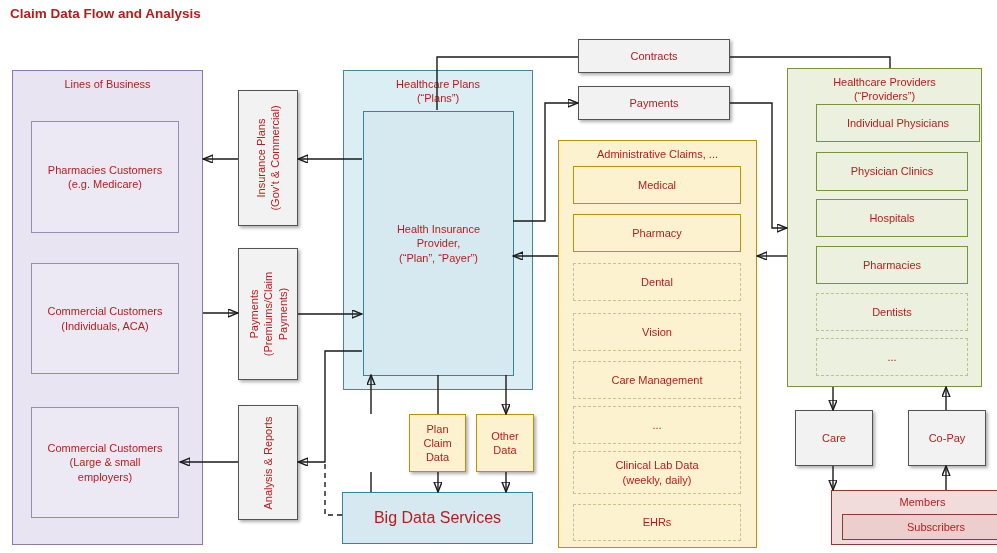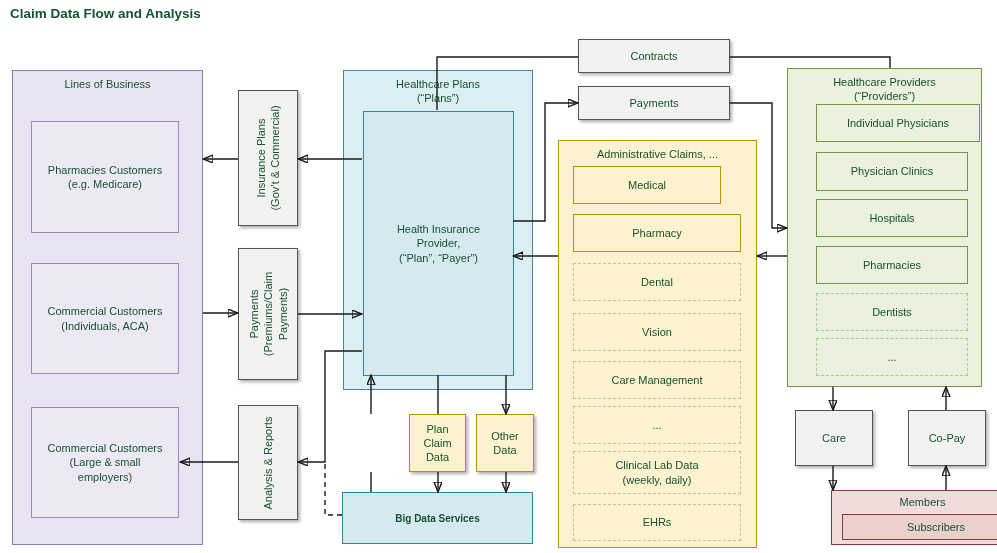--- a/index.html
+++ b/index.html
@@ -1,17 +1,17 @@
 <!DOCTYPE html>
 <html><head>
 <meta charset="utf-8">
 <style>
   html,body{margin:0;padding:0;background:#fff;}
   .stage{position:relative;width:997px;height:553px;background:#ffffff;overflow:hidden;
-         font-family:"Liberation Sans", sans-serif;color:#14532d;}
+         font-family:"Liberation Sans", sans-serif;color:#b91c1c;}
   .title{position:absolute;left:10px;top:6px;font-size:13.5px;font-weight:700;}
   .container{position:absolute;box-sizing:border-box;}
   .hdr{padding-top:6px;text-align:center;font-size:11px;line-height:1.3;white-space:pre-line;}
   .box{position:absolute;box-sizing:border-box;display:flex;align-items:center;justify-content:center;
        text-align:center;font-size:11px;line-height:1.3;white-space:pre-line;}
   .purple{background:#e9e4f1;border:1.5px solid #8b7ab0;}
   .purple-box{background:#ede9f4;border:1px solid #9a8abc;}
   .blue{background:#daeef3;border:1.5px solid #46879c;}
   .blue-box{background:#d7e9f0;border:1.5px solid #31859c;}
   .yellow{background:#fdf2d0;border:1.5px solid #bf9000;}
@@ -19,21 +19,21 @@
   .yellow-dashed{background:#fdf2d0;border:1px dashed #cdbf8e;}
   .green{background:#ebf1de;border:1.5px solid #77933c;}
   .green-box{background:#ebf1de;border:1.2px solid #77933c;}
   .green-dashed{background:#ebf1de;border:1px dashed #b3c493;}
   .red{background:#f2dcdb;border:1.5px solid #943634;}
   .red-inner{background:#eccfcd;border:1px solid #943634;text-align:right;}
   .gray{background:#f2f2f2;border:1.5px solid #545454;}
   .sh{box-shadow:2px 2px 3px rgba(80,80,80,0.45);}
   .vlabel{position:absolute;left:50%;top:50%;transform:translate(-50%,-50%) rotate(-90deg);
           text-align:center;white-space:pre-line;line-height:1.3;font-size:11px;}
-  .bold{font-weight:700;font-size:10px;}
+  .bold{font-weight:400;font-size:16px;}
   svg.wires{position:absolute;left:0;top:0;width:997px;height:553px;pointer-events:none;z-index:5;}
   svg.wires path{stroke:#1a1a1a;stroke-width:1.4;fill:none;}
 </style>
 </head>
 <body>
 
 <div class="stage">
 
   <div class="title">Claim Data Flow and Analysis</div>
 
@@ -67,21 +67,21 @@
     <div class="box blue-box" style="left:19px;top:40px;width:151px;height:265px;">Health Insurance
 Provider,
 (“Plan”, “Payer”)</div>
   </div>
 
   <div class="box gray sh" style="left:578px;top:39px;width:152px;height:34px;">Contracts</div>
   <div class="box gray sh" style="left:578px;top:86px;width:152px;height:34px;">Payments</div>
 
   <div class="container yellow" style="left:558px;top:140px;width:199px;height:408px;">
     <div class="hdr">Administrative Claims, ...</div>
-    <div class="box yellow-solid" style="left:14px;top:25px;width:148px;height:38px;">Medical</div>
+    <div class="box yellow-solid" style="left:14px;top:25px;width:168px;height:38px;">Medical</div>
     <div class="box yellow-solid" style="left:14px;top:73px;width:168px;height:38px;">Pharmacy</div>
     <div class="box yellow-dashed" style="left:14px;top:122px;width:168px;height:38px;">Dental</div>
     <div class="box yellow-dashed" style="left:14px;top:172px;width:168px;height:38px;">Vision</div>
     <div class="box yellow-dashed" style="left:14px;top:220px;width:168px;height:38px;">Care Management</div>
     <div class="box yellow-dashed" style="left:14px;top:265px;width:168px;height:38px;">...</div>
     <div class="box yellow-dashed" style="left:14px;top:310px;width:168px;height:43px;">Clinical Lab Data
 (weekly, daily)</div>
     <div class="box yellow-dashed" style="left:14px;top:363px;width:168px;height:37px;">EHRs</div>
   </div>
 

